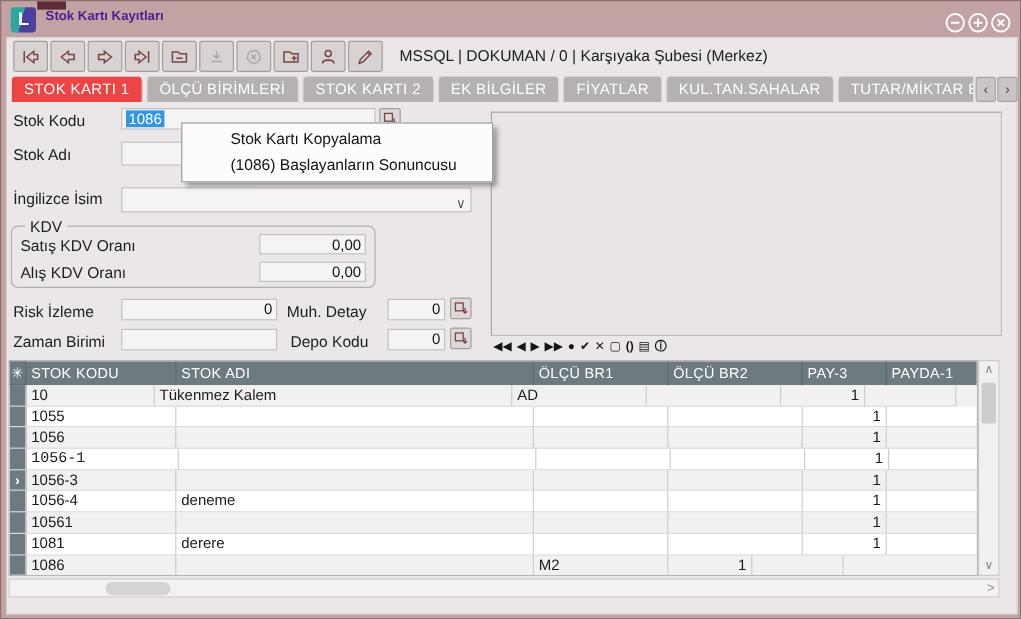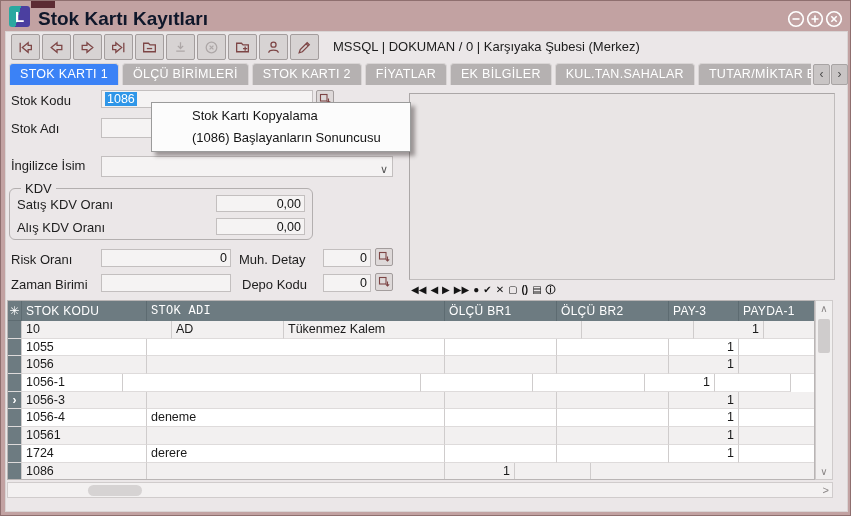--- a/index.html
+++ b/index.html
@@ -6,39 +6,39 @@
   html,body { background:#9a8f8f; font-family:"Liberation Sans","DejaVu Sans",sans-serif; }
   .window { position:relative; width:851px; height:516px; background:#c2a2a2;
             border:1px solid #8f6f6f; overflow:hidden; }
   .bg-fragment { position:absolute; left:30px; top:0; width:24px; height:7px; background:#5c2b33; }
 
   
   .titlebar { position:absolute; left:0; top:0; width:100%; height:30px; }
   .logo { position:absolute; left:8px; top:5px; width:21px; height:21px; border-radius:3px;
           background:linear-gradient(105deg,#2aa8a0 0 45%,#4b3fa0 45% 100%);
           color:#fff; font-weight:bold; font-size:15px; text-align:center; line-height:21px; }
-  .title-text { position:absolute; left:37px; top:7px; font-size:19px; font-weight:bold; color:#0f172a; }
+  .title-text { position:absolute; left:37px; top:7px; font-size:11px; font-weight:bold; color:#4c1d95; }
   .win-btn { position:absolute; top:9px; width:18px; height:18px; cursor:default; }
   .win-btn svg { display:block; }
 
   
   .inner { position:absolute; left:4px; top:30px; width:843px; height:481px; background:#ebe7e8;
            border:1px solid #d9d4d4; }
 
   
   .tb-btn { position:absolute; top:33px; width:29px; height:26px; background:#d7d3d3;
             border:1px solid #a39d9d; border-radius:2px; display:flex; align-items:center; justify-content:center; }
   .status-text { position:absolute; left:332px; top:38px; font-size:13px; color:#1c1c1c; }
 
   
   .tabbar { position:absolute; left:8px; top:62px; width:802px; height:23px; display:flex; gap:3px; overflow:hidden; }
   .tab { flex:0 0 auto; height:22px; line-height:21px; padding:0 10px; font-size:12.5px; letter-spacing:.3px;
          color:#fff; background:#b5b1b1; border:1px solid #d9d5d5; border-bottom:none;
          border-radius:4px 4px 0 0; white-space:nowrap; }
-  .tab.active { background:#3b82f6; }
+  .tab.active { background:#ef4444; }
   .tab-scroll { position:absolute; top:63px; width:17px; height:21px; background:#c9c5c5; border:1px solid #a8a4a4;
                 font-size:12px; color:#4a4a4a; text-align:center; line-height:19px; border-radius:2px; }
 
   
   .lbl { position:absolute; font-size:13px; color:#1d1d1d; white-space:nowrap; }
   .inp { position:absolute; background:#f5f3f3; border:1px solid #c3bfbf; font-size:12.5px; color:#111;
          padding:0 3px; line-height:16px; overflow:hidden; white-space:nowrap; }
   .inp.num { text-align:right; }
   .sel { background:#2f96e8; color:#fff; padding:0 2px; }
   .lookup-btn { position:absolute; width:18px; height:18px; background:#ded9d9; border:1px solid #a39d9d;
@@ -173,22 +173,22 @@
         <path d="M3 13 L4 10 L10.5 3.5 L12.5 5.5 L6 12 Z"></path>
         <path d="M9.5 4.5 L11.5 6.5"></path>
       </svg>
   </div>
   <div class="status-text">MSSQL | DOKUMAN / 0 | Karşıyaka Şubesi (Merkez)</div>
 
   <div class="tabbar" id="tabbar">
       <div class="tab active">STOK KARTI 1</div>
       <div class="tab">ÖLÇÜ BİRİMLERİ</div>
       <div class="tab">STOK KARTI 2</div>
+      <div class="tab">EK BİLGİLER</div>
       <div class="tab">FİYATLAR</div>
-      <div class="tab">EK BİLGİLER</div>
       <div class="tab">KUL.TAN.SAHALAR</div>
       <div class="tab">TUTAR/MİKTAR BİLGİLERİ</div>
     </div>
   <div class="tab-scroll" style="left:812px">‹</div>
   <div class="tab-scroll" style="left:830px">›</div>
 
   <div class="lbl" style="left:10px; top:92px">Stok Kodu</div>
   <div class="inp" style="left:100px; top:89px; width:212px; height:18px"><span class="sel">1086</span></div>
   <div class="lookup-btn" style="left:315px; top:89px">
     <svg width="12" height="12" viewBox="0 0 12 12" fill="none" stroke="#7d4545" stroke-width="1.1">
@@ -204,21 +204,21 @@
   <div class="inp" style="left:100px; top:155px; width:292px; height:21px"></div>
   <div class="combo-arrow" style="left:379px; top:162px">∨</div>
 
   <div class="groupbox"></div>
   <div class="group-legend">KDV</div>
   <div class="lbl" style="left:16px; top:196px">Satış KDV Oranı</div>
   <div class="inp num" style="left:215px; top:194px; width:89px; height:17px">0,00</div>
   <div class="lbl" style="left:16px; top:219px">Alış KDV Oranı</div>
   <div class="inp num" style="left:215px; top:217px; width:89px; height:17px">0,00</div>
 
-  <div class="lbl" style="left:10px; top:251px">Risk Oranı</div>
+  <div class="lbl" style="left:10px; top:251px">Risk İzleme</div>
   <div class="inp num" style="left:100px; top:248px; width:130px; height:18px">0</div>
   <div class="lbl" style="left:238px; top:251px">Muh. Detay</div>
   <div class="inp num" style="left:322px; top:248px; width:48px; height:18px">0</div>
   <div class="lookup-btn" style="left:374px; top:247px">
     <svg width="12" height="12" viewBox="0 0 12 12" fill="none" stroke="#7d4545" stroke-width="1.1">
         <rect x="1.5" y="1.5" width="6.5" height="6.5"></rect>
         <path d="M9.5 5.5 V10 M7.8 8.4 L9.5 10 L11.2 8.4"></path>
       </svg>
   </div>
 
@@ -245,31 +245,31 @@
       <div class="nav-ic">▢</div>
       <div class="nav-ic">()</div>
       <div class="nav-ic">▤</div>
       <div class="nav-ic">ⓘ</div>
     </div>
 
   <div class="grid" id="grid">
       <div class="g-row g-head">
         <div class="g-cell g-gutter">✳</div>
         <div class="g-cell" style="width: 125px;">STOK KODU</div>
-        <div class="g-cell" style="width: 298px; font-family: Liberation Mono, monospace;">STOK ADI</div>
+        <div class="g-cell" style="width: 298px;">STOK ADI</div>
         <div class="g-cell" style="width: 112px;">ÖLÇÜ BR1</div>
         <div class="g-cell" style="width: 112px;">ÖLÇÜ BR2</div>
         <div class="g-cell" style="width: 70px;">PAY-3</div>
         <div class="g-cell" style="width: 76px;">PAYDA-1</div>
       </div>
       <div class="g-row g-body-row alt">
         <div class="g-cell g-gutter"></div>
-        <div class="g-cell " style="width: 150px;">10</div>
+        <div class="g-cell " style="width: 107px;">10</div>
+        <div class="g-cell " style="width: 298px;">Tükenmez Kalem</div>
         <div class="g-cell " style="width: 112px;">AD</div>
-        <div class="g-cell " style="width: 298px;">Tükenmez Kalem</div>
         <div class="g-cell " style="width: 112px;"></div>
         <div class="g-cell r" style="width: 70px;">1</div>
         <div class="g-cell r" style="width: 76px;"></div>
       </div>
       <div class="g-row g-body-row">
         <div class="g-cell g-gutter"></div>
         <div class="g-cell " style="width: 125px;">1055</div>
         <div class="g-cell " style="width: 298px;"></div>
         <div class="g-cell " style="width: 112px;"></div>
         <div class="g-cell " style="width: 112px;"></div>
@@ -280,21 +280,21 @@
         <div class="g-cell g-gutter"></div>
         <div class="g-cell " style="width: 125px;">1056</div>
         <div class="g-cell " style="width: 298px;"></div>
         <div class="g-cell " style="width: 112px;"></div>
         <div class="g-cell " style="width: 112px;"></div>
         <div class="g-cell r" style="width: 70px;">1</div>
         <div class="g-cell r" style="width: 76px;"></div>
       </div>
       <div class="g-row g-body-row">
         <div class="g-cell g-gutter"></div>
-        <div class="g-cell " style="width: 101px;">1056-1</div>
+        <div class="g-cell " style="width: 127px; font-family: Liberation Mono, monospace;">1056-1</div>
         <div class="g-cell " style="width: 298px;"></div>
         <div class="g-cell " style="width: 112px;"></div>
         <div class="g-cell " style="width: 112px;"></div>
         <div class="g-cell r" style="width: 70px;">1</div>
         <div class="g-cell r" style="width: 76px;"></div>
       </div>
       <div class="g-row g-body-row alt">
         <div class="g-cell g-gutter" style="color: rgb(255, 255, 255); font-size: 12px; font-weight: bold;">›</div>
         <div class="g-cell " style="width: 125px;">1056-3</div>
         <div class="g-cell " style="width: 298px;"></div>
@@ -316,31 +316,32 @@
         <div class="g-cell g-gutter"></div>
         <div class="g-cell " style="width: 125px;">10561</div>
         <div class="g-cell " style="width: 298px;"></div>
         <div class="g-cell " style="width: 112px;"></div>
         <div class="g-cell " style="width: 112px;"></div>
         <div class="g-cell r" style="width: 70px;">1</div>
         <div class="g-cell r" style="width: 76px;"></div>
       </div>
       <div class="g-row g-body-row">
         <div class="g-cell g-gutter"></div>
-        <div class="g-cell " style="width: 125px;">1724</div>
+        <div class="g-cell " style="width: 125px;">1081</div>
         <div class="g-cell " style="width: 298px;">derere</div>
         <div class="g-cell " style="width: 112px;"></div>
         <div class="g-cell " style="width: 112px;"></div>
         <div class="g-cell r" style="width: 70px;">1</div>
         <div class="g-cell r" style="width: 76px;"></div>
       </div>
       <div class="g-row g-body-row alt">
         <div class="g-cell g-gutter"></div>
         <div class="g-cell " style="width: 125px;">1086</div>
         <div class="g-cell " style="width: 298px;"></div>
+        <div class="g-cell " style="width: 112px;">M2</div>
         <div class="g-cell r" style="width: 70px;">1</div>
         <div class="g-cell r" style="width: 76px;"></div>
       </div>
     </div>
   <div class="vscroll">
     <div class="arr" style="top:2px">∧</div>
     <div class="v-thumb"></div>
     <div class="arr" style="bottom:2px">∨</div>
   </div>
   <div class="hscroll">

